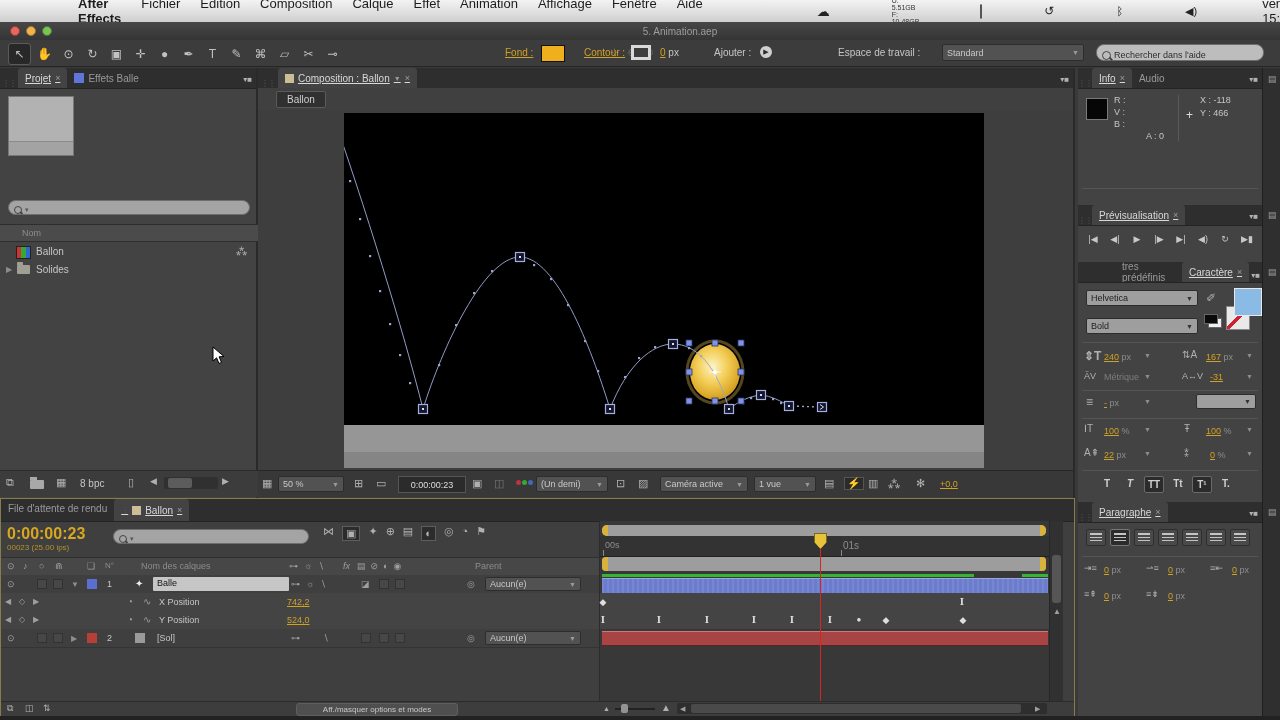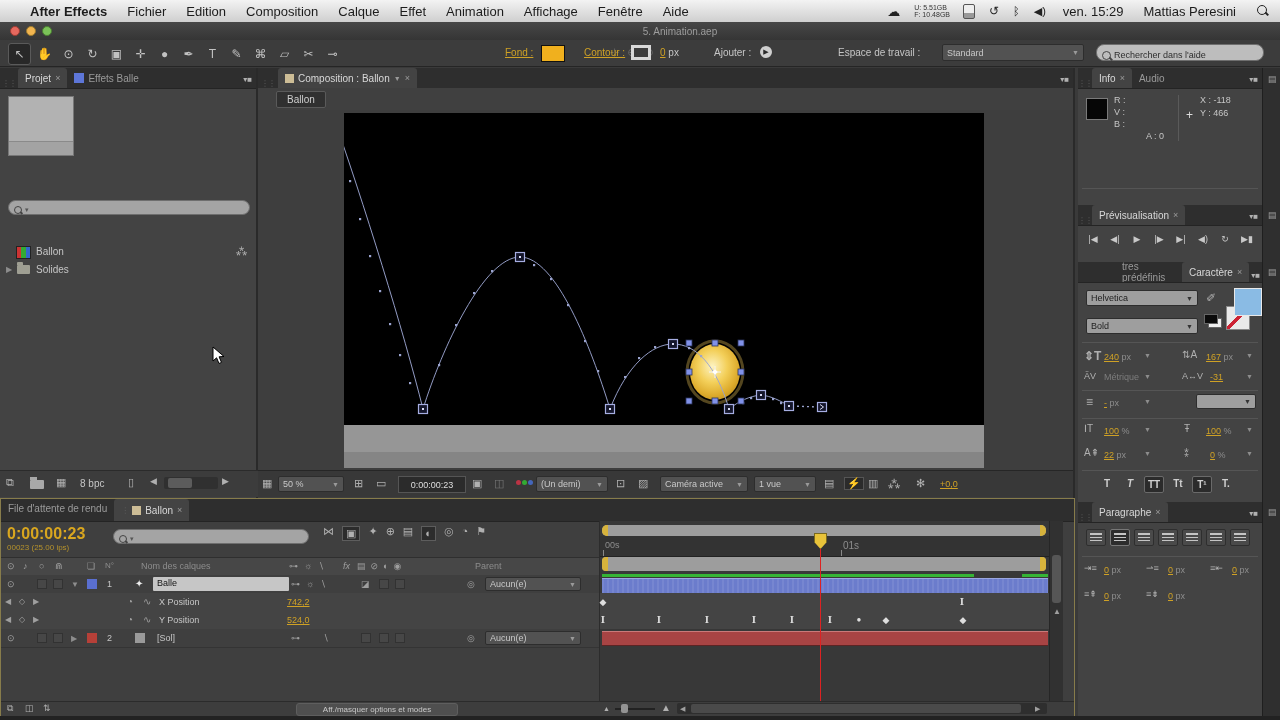--- a/index.html
+++ b/index.html
@@ -11,21 +11,21 @@
   .dim{color:#8d8d8d;}
   .yv{color:#cfa125;text-decoration:underline;}
   .ico{color:#b0b0b0;font-size:11px;line-height:1;white-space:nowrap;}
   .dd{background:#525252;border:1px solid #2d2d2d;border-radius:2px;color:#c9c9c9;
       font-size:9px;display:flex;align-items:center;justify-content:space-between;
       padding:0 4px;box-sizing:border-box;}
   .dd .car{color:#9a9a9a;font-size:7px;margin-left:4px;}
   .tabbar{background:#2e2e2e;border-bottom:1px solid #242424;}
   .tab{display:flex;align-items:center;gap:4px;padding:0 7px;height:20px;
        font-size:10px;color:#9a9a9a;}
-  .tab.on{background:#434343;color:#d8d8d8;border-radius:3px 3px 0 0;}
+  .tab.on{background:#434343;color:#d8d8d8;border-radius:3px 3px 0 0;text-decoration:underline;}
   .close{color:#9a9a9a;font-size:9px;}
   .grip{color:#5d5d5d;font-size:8px;letter-spacing:-1px;}
   .menuitem{padding:0 10px;font-size:13px;color:#1c1c1c;}
   .menuitem.app{font-weight:bold;}
   .tool{width:21px;height:20px;display:flex;align-items:center;justify-content:center;
         color:#c2c2c2;font-size:12px;border-radius:3px;}
   .tool.on{background:#282828;border:1px solid #5a5a5a;}
   .cell-box{width:10px;height:10px;border:1px solid #323232;background:#474747;box-sizing:border-box;}
   .searchbox{background:#a4a4a4;border:1px solid #6e6e6e;border-radius:8px;
      display:flex;align-items:flex-end;padding:0 5px;color:#3a3a3a;font-size:9px;gap:3px;box-sizing:border-box;}
@@ -44,21 +44,21 @@
   .Tbtn.on{background:#2b2b2b;border:1px solid #6a6a6a;}
   .hl{background:#555;height:1px;}
   .sw-gl{color:#9f9f9f;font-size:9px;}
 </style>
 </head>
 <body>
 
 <div id="screen">
 
   <div class="abs" style="left:0;top:0;width:1280px;height:22px;background:linear-gradient(#f3f3f3,#cfcfcf);
-              border-bottom:1px solid #8e8e8e;display:flex;align-items:center;">
+              border-bottom:1px solid #8e8e8e;display:flex;align-items:center;gap:48px;">
     <span class="menuitem" style="font-size:14px;"></span>
     <span id="menu-items" style="display:flex;">
         <span class="menuitem app">After Effects</span>
         <span class="menuitem">Fichier</span>
         <span class="menuitem">Edition</span>
         <span class="menuitem">Composition</span>
         <span class="menuitem">Calque</span>
         <span class="menuitem">Effet</span>
         <span class="menuitem">Animation</span>
         <span class="menuitem">Affichage</span>
@@ -150,20 +150,23 @@
       <span class="ico" style="font-size:8px;padding:4px;">▾■</span>
     </div>
     <div class="abs" style="left:8px;top:28px;width:64px;height:58px;background:#b2b2b2;border:1px solid #777;">
       <div style="position:absolute;left:0;bottom:0;width:100%;height:13px;background:#a3a3a3;border-top:1px solid #8a8a8a;"></div>
     </div>
     <div class="abs searchbox" style="left:8px;top:132px;width:242px;height:15px;">
       <span style="width:6px;height:6px;border:1.5px solid #444;border-radius:50%;position:relative;">
         <span style="position:absolute;left:5px;top:5px;width:3px;height:1.5px;background:#444;transform:rotate(45deg);"></span>
       </span>
       <span style="color:#555;font-size:7px;">▾</span>
+    </div>
+    <div class="abs" style="left:0;top:156px;width:258px;height:16px;background:#4b4b4b;border-top:1px solid #2e2e2e;border-bottom:1px solid #2e2e2e;">
+      <span class="abs dim" style="left:22px;top:3px;font-size:9px;">Nom</span>
     </div>
     <div class="abs" style="left:0;top:176px;width:258px;height:17px;">
       <span class="abs" style="left:16px;top:2px;width:13px;height:11px;background:linear-gradient(90deg,#c33 0 33%,#3a3 33% 66%,#36c 66%);border:1px solid #222;"></span>
       <span class="abs tx" style="left:36px;top:2px;">Ballon</span>
       <span class="abs ico" style="left:236px;top:2px;font-size:10px;">⁂</span>
     </div>
     <div class="abs" style="left:0;top:194px;width:258px;height:17px;">
       <span class="abs dim" style="left:6px;top:3px;font-size:8px;">▶</span>
       <span class="abs" style="left:17px;top:3px;width:13px;height:9px;background:#9f9f93;border-radius:1px;">
         <span style="position:absolute;left:0;top:-3px;width:6px;height:3px;background:#9f9f93;border-radius:1px 1px 0 0;"></span>

